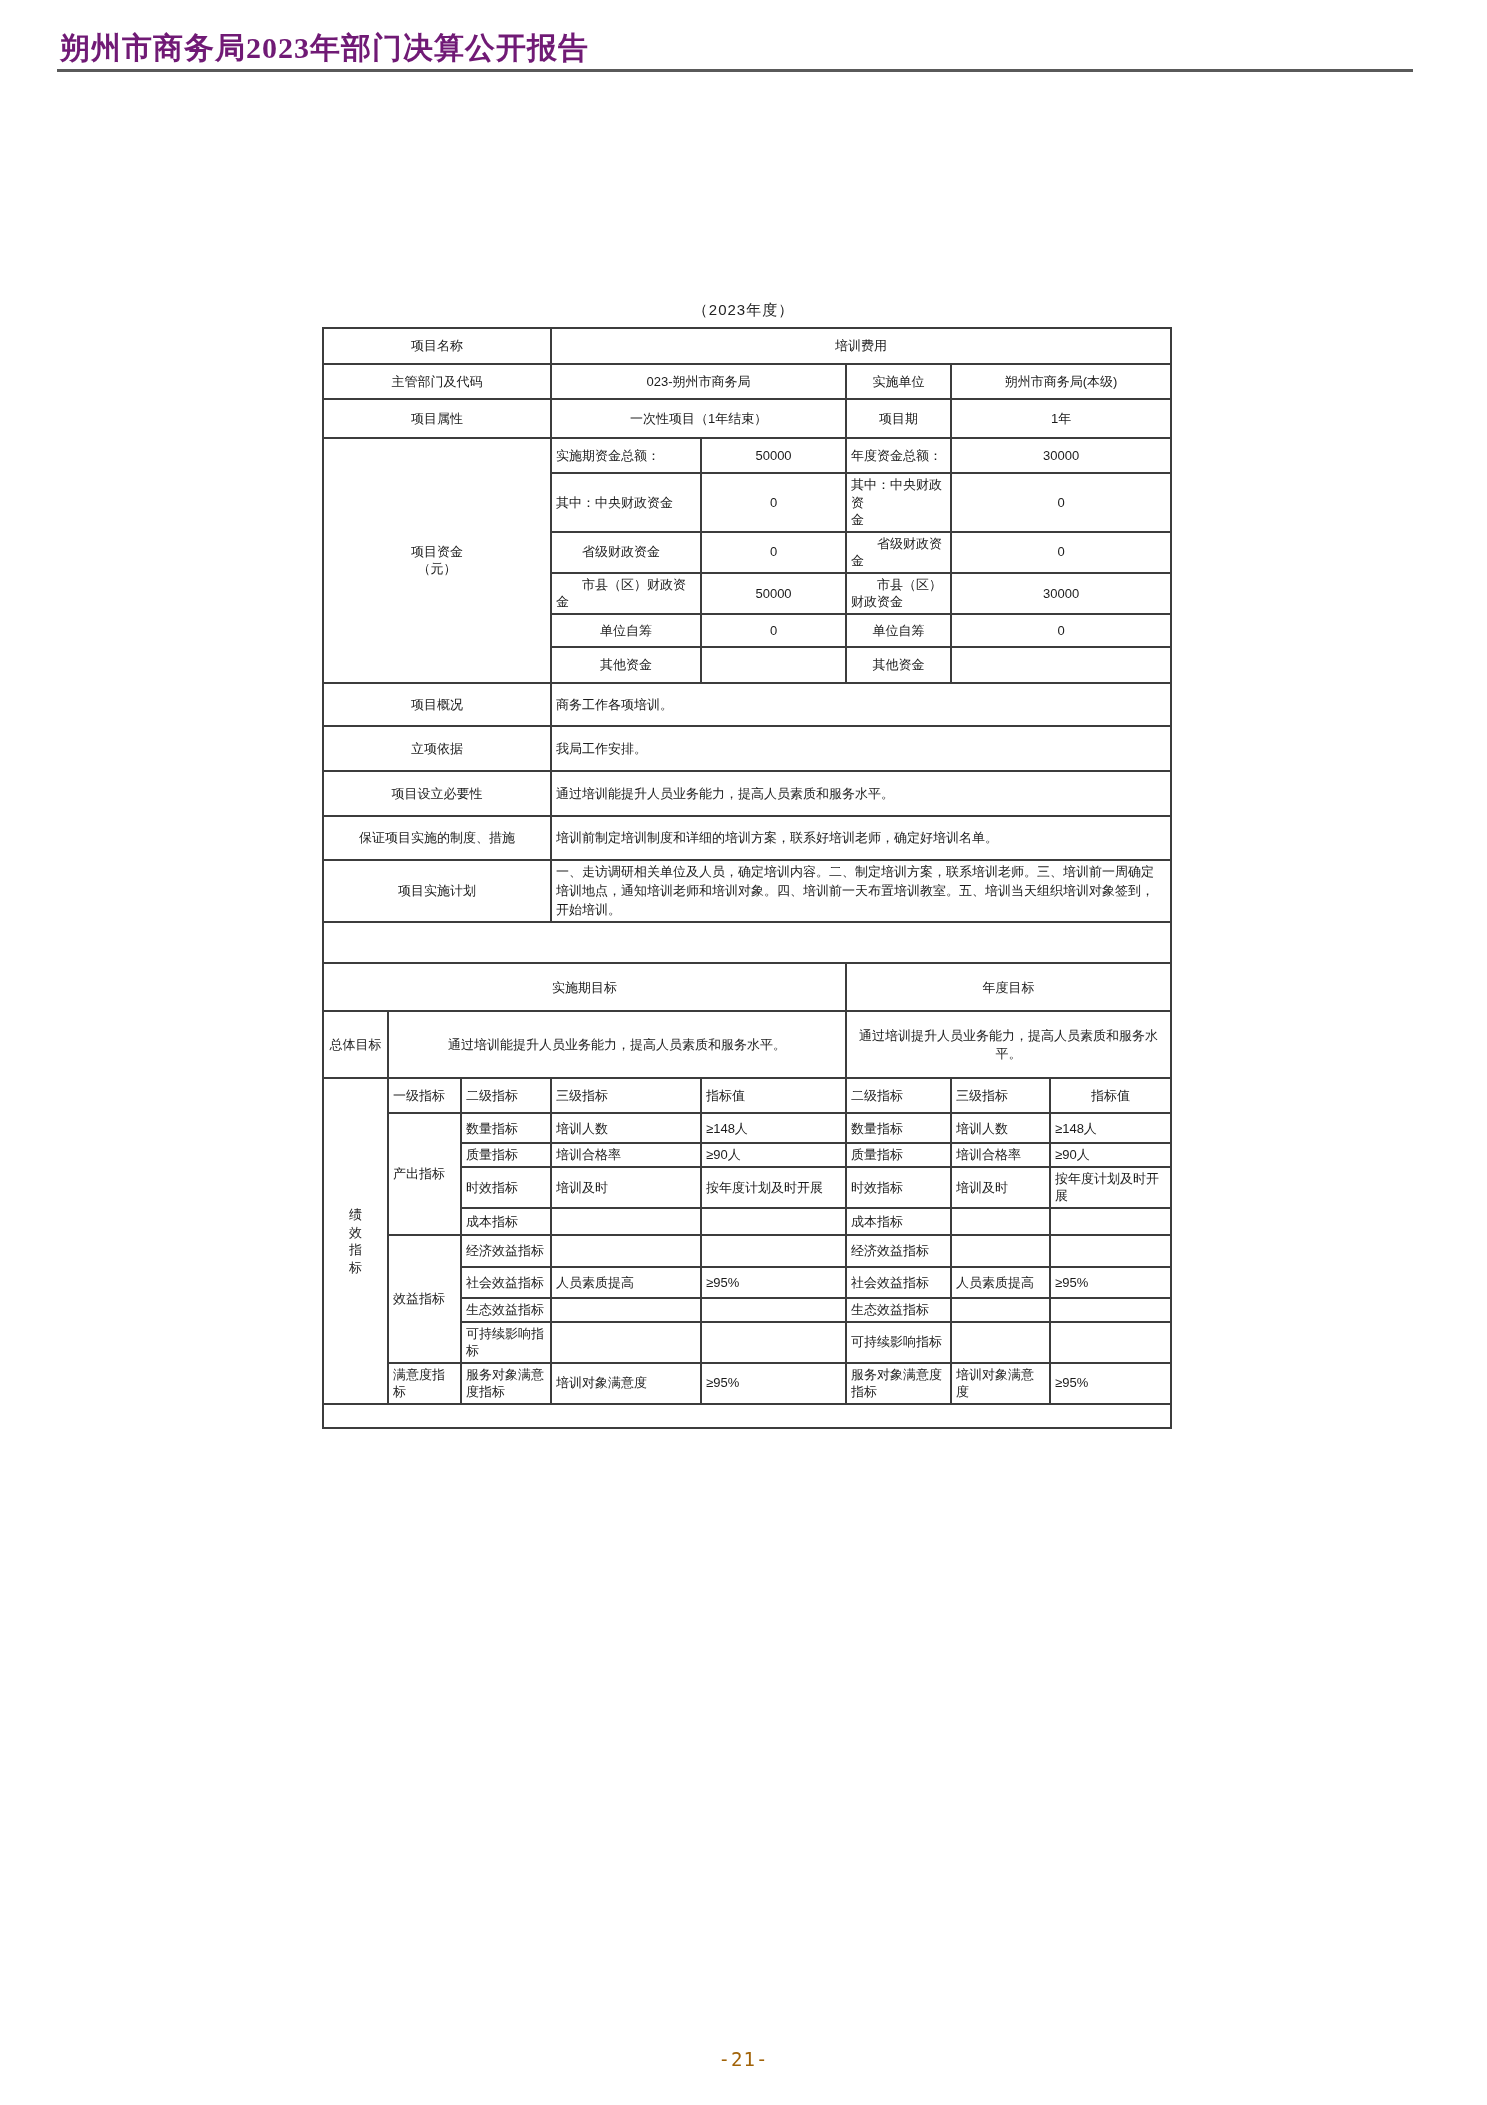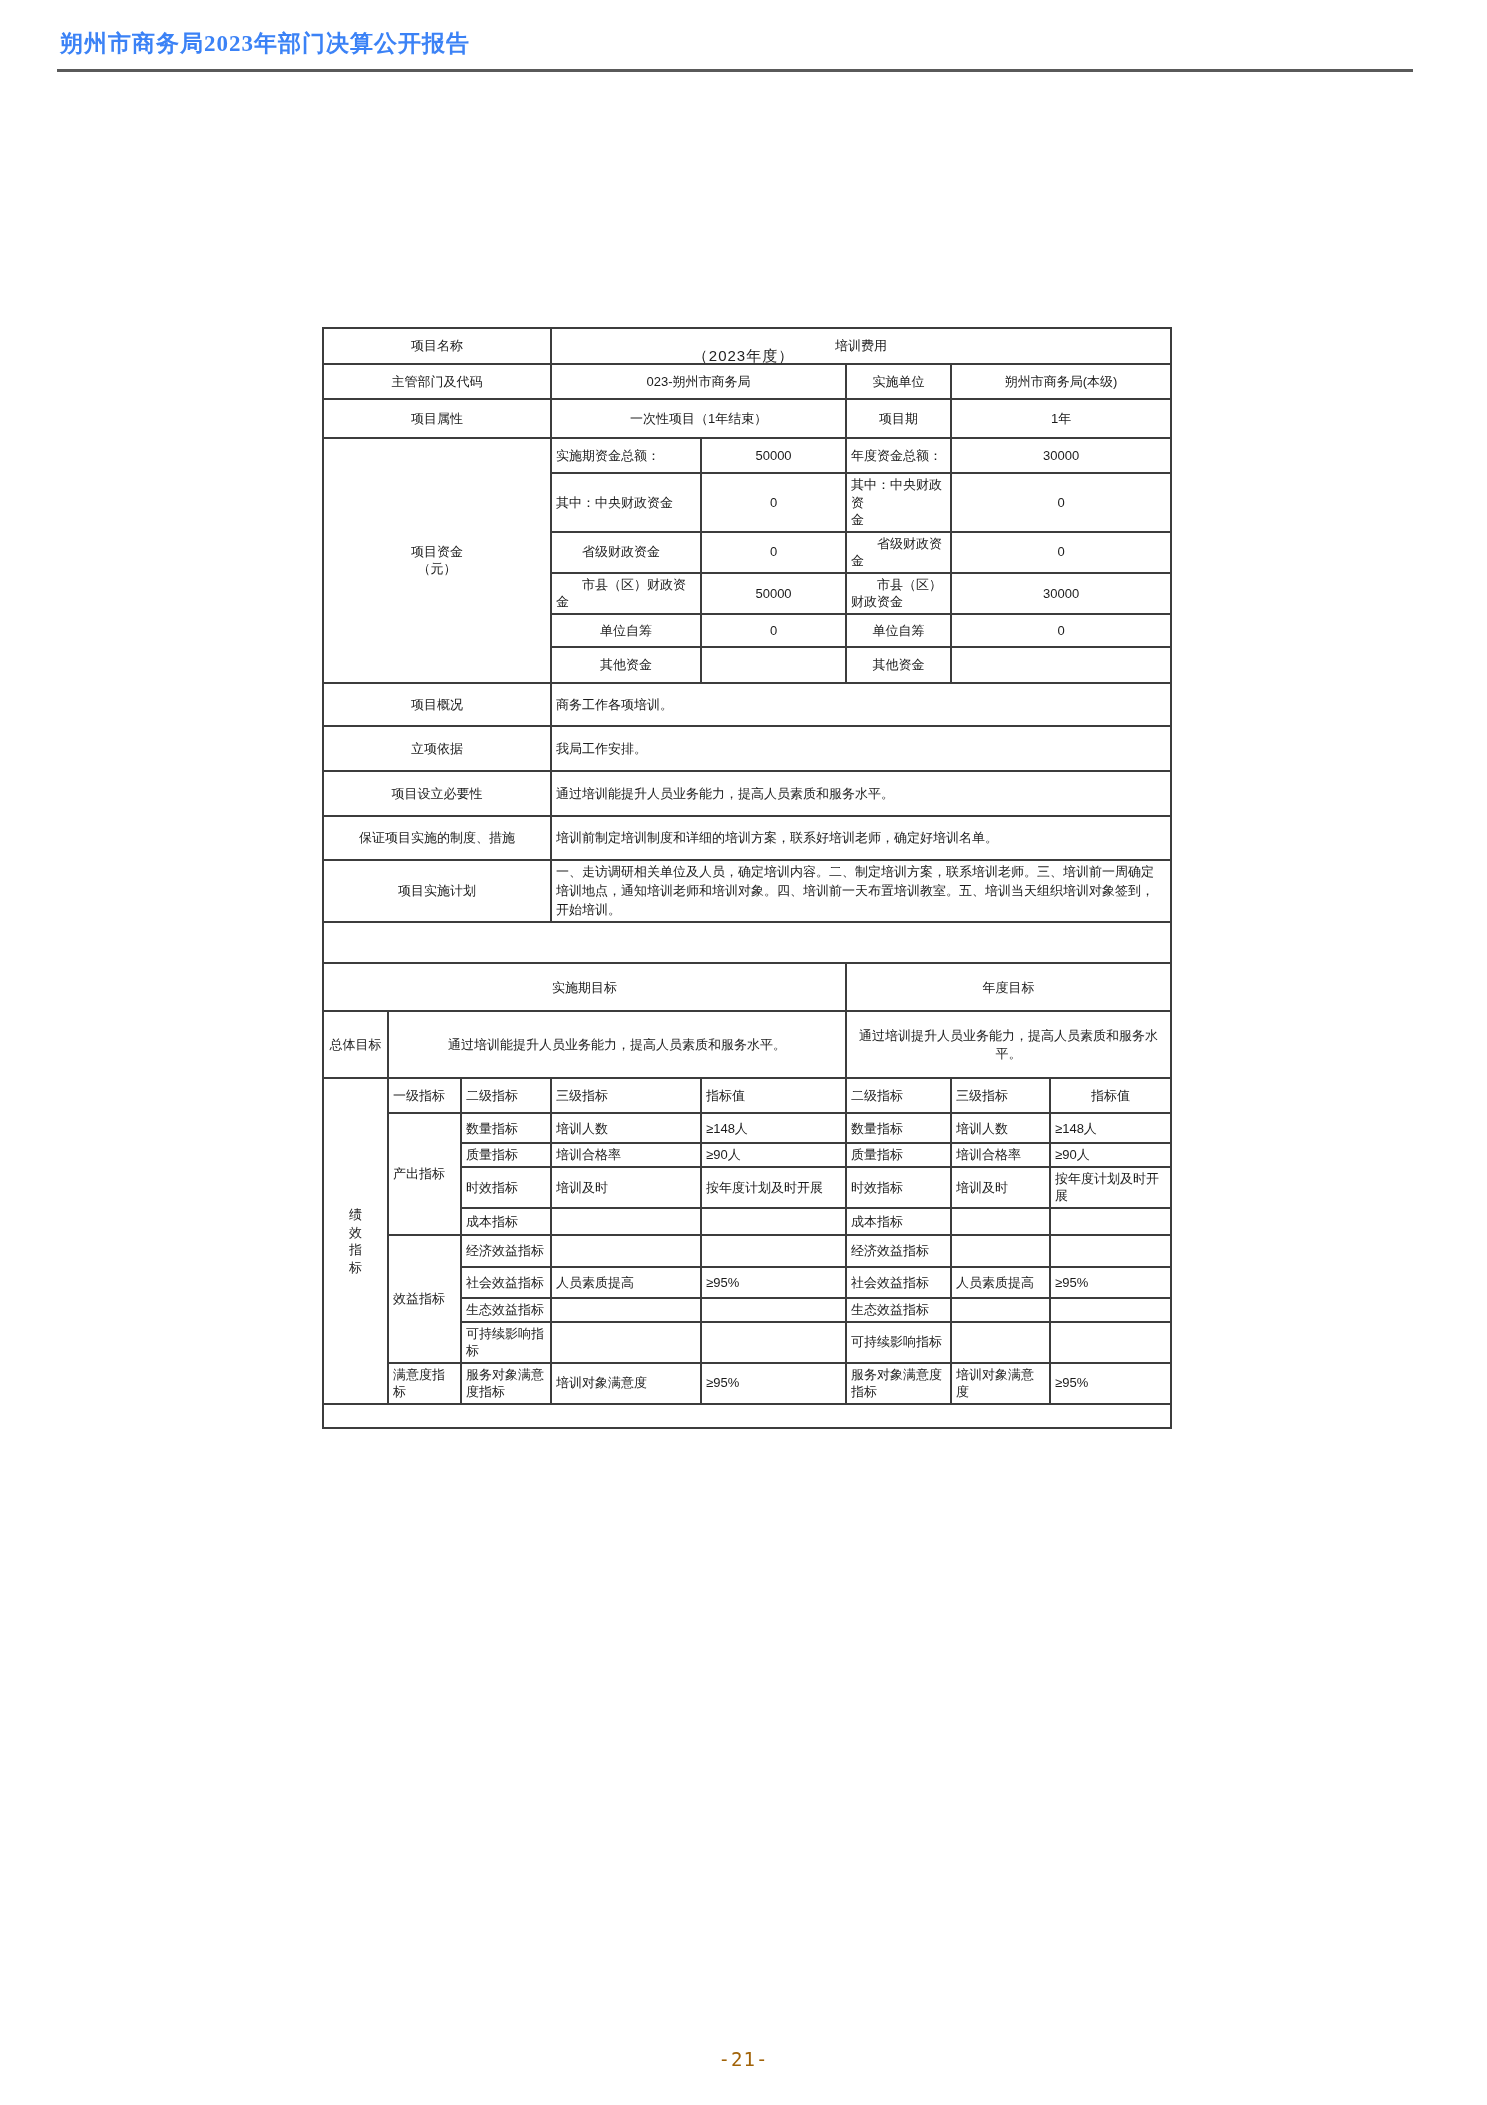--- a/index.html
+++ b/index.html
@@ -7,35 +7,35 @@
     position:relative;
     width:1487px;height:2105px;
     background:#ffffff;
     font-family:"Liberation Sans",sans-serif;
     color:#1b1b1b;
     overflow:hidden;
   }
   .doc-header{
     position:absolute;left:60px;top:28px;
     font-family:"Liberation Serif",serif;
-    font-size:23px;font-weight:700;color:#3b82f6;
+    font-size:30px;font-weight:700;color:#701a75;
     letter-spacing:1px;white-space:nowrap;
   }
   .doc-rule{
     position:absolute;left:57px;top:69px;
     width:1356px;height:3px;background:#5a5a5a;
   }
   .title{
     position:absolute;left:0;top:246px;width:1487px;
     text-align:center;font-size:28px;font-weight:700;color:#111;
     letter-spacing:2px;
   }
   .subtitle{
     position:absolute;left:0;top:301px;width:1487px;
-    text-align:center;font-size:15px;color:#222;letter-spacing:1px;margin-top:46px;
+    text-align:center;font-size:15px;color:#222;letter-spacing:1px;
   }
   table.t{
     position:absolute;left:322px;top:327px;
     border-collapse:collapse;table-layout:fixed;
     width:848px;
   }
   table.t td{
     border:2px solid #3c3c3c;
     font-size:13px;line-height:1.35;color:#1b1b1b;
     padding:2px 4px;vertical-align:middle;

